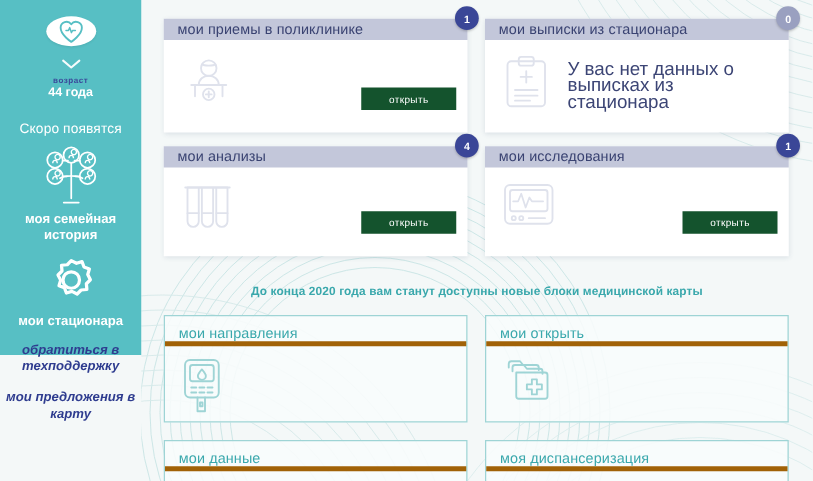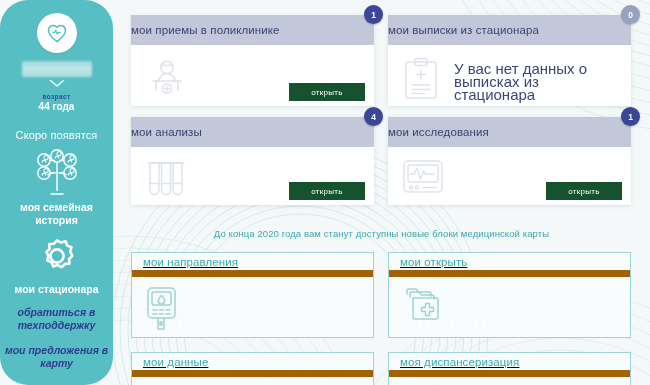--- a/index.html
+++ b/index.html
@@ -9,26 +9,25 @@
     background:#f2f7f7;
   }
   #app{position:relative;width:650px;height:385px;overflow:hidden;background:#f4f8f8;}
 
   
   .bg-arcs{position:absolute;inset:0;pointer-events:none;}
   .bg-arcs svg{display:block;width:650px;height:385px;}
 
   
   .sidebar{
-    position:absolute;left:0;top:0;width:113px;height:385px;
+    position:absolute;left:0;top:0;width:113px;height:284px;
     background:#57bfc4;
     display:flex;flex-direction:column;align-items:center;
     box-sizing:border-box;padding-top:13px;
     z-index:5;
-    border-radius:28px;
   }
   .avatar{
     width:40px;height:40px;border-radius:50%;background:#ffffff;
     display:flex;align-items:center;justify-content:center;
     box-shadow:0 1px 2px rgba(0,0,0,.08);
   }
   .avatar svg{display:block;}
   .name-blur{
     margin-top:8px;width:70px;height:16px;border-radius:2px;
     background:linear-gradient(180deg,#9fd8da 0%,#bfe6e7 45%,#a9dcde 100%);
@@ -59,22 +58,22 @@
 
   
   .main{position:absolute;left:113px;top:0;width:537px;height:385px;z-index:3;}
 
   
   .card{
     position:absolute;background:#ffffff;
     box-shadow:0 1px 4px rgba(60,80,110,.14);
   }
   .card-head{
-    height:30px;background:#c3c7da;display:flex;align-items:center;
-    box-sizing:border-box;
+    height:17px;background:#c3c7da;display:flex;align-items:center;
+    padding-left:11px;box-sizing:border-box;
   }
   .card-head .t{font-size:11.5px;color:#3a4372;font-weight:400;letter-spacing:.1px;}
   .card-body{position:relative;height:calc(100% - 26px);}
   .badge{
     position:absolute;top:-10px;right:-9px;width:19px;height:19px;border-radius:50%;
     display:flex;align-items:center;justify-content:center;
     font-size:8.5px;color:#ffffff;font-weight:700;
     background:#3a4697;box-shadow:0 1px 2px rgba(0,0,0,.22);z-index:4;
   }
   .badge.zero{background:#9aa0c0;color:#ffffff;}
@@ -87,31 +86,31 @@
   .card-icon{position:absolute;left:14px;top:12px;}
   .card-icon svg{display:block;}
   .empty-text{
     position:absolute;left:66px;top:17px;width:150px;
     font-size:15px;line-height:13px;color:#3c4575;
   }
 
   
   .banner{
     position:absolute;left:0;top:228px;width:537px;text-align:center;
-    font-size:9.5px;color:#3aa8ac;font-weight:400;letter-spacing:.1px;
+    font-size:9.5px;color:#3aa8ac;font-weight:700;letter-spacing:.1px;
   }
 
   
   .ocard{
     position:absolute;border:1px solid #9ed4d5;background:rgba(248,252,252,.88);
     box-sizing:border-box;
   }
   .ocard-head{
-    height:24px;border-bottom:7px solid #a16207;display:flex;align-items:center;
-    padding-left:11px;box-sizing:border-box;text-decoration:underline;
+    height:24px;border-bottom:4px solid #a16207;display:flex;align-items:flex-end;
+    padding-left:11px;box-sizing:border-box;
   }
   .ocard-head .t{font-size:11.5px;color:#3aa8ac;letter-spacing:.1px;}
   .ocard-icon{position:absolute;left:13px;top:33px;}
   .ocard-icon svg{display:block;}
 </style>
 </head>
 <body>
 
 <div id="app">
 

